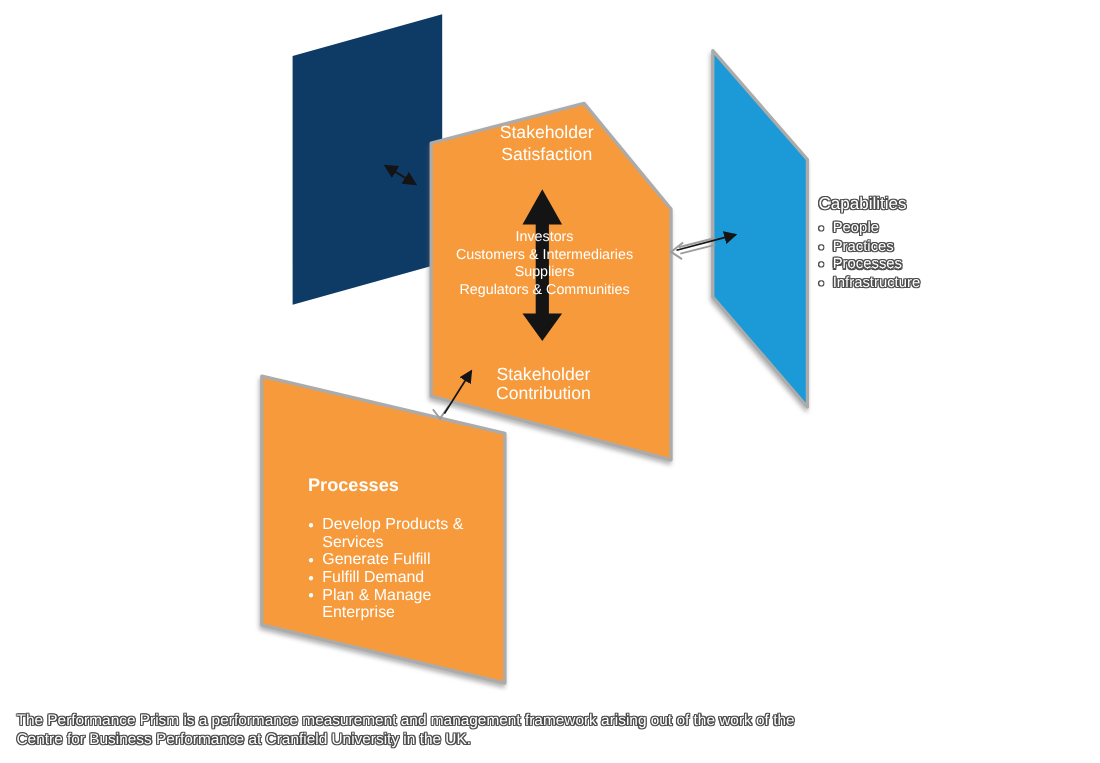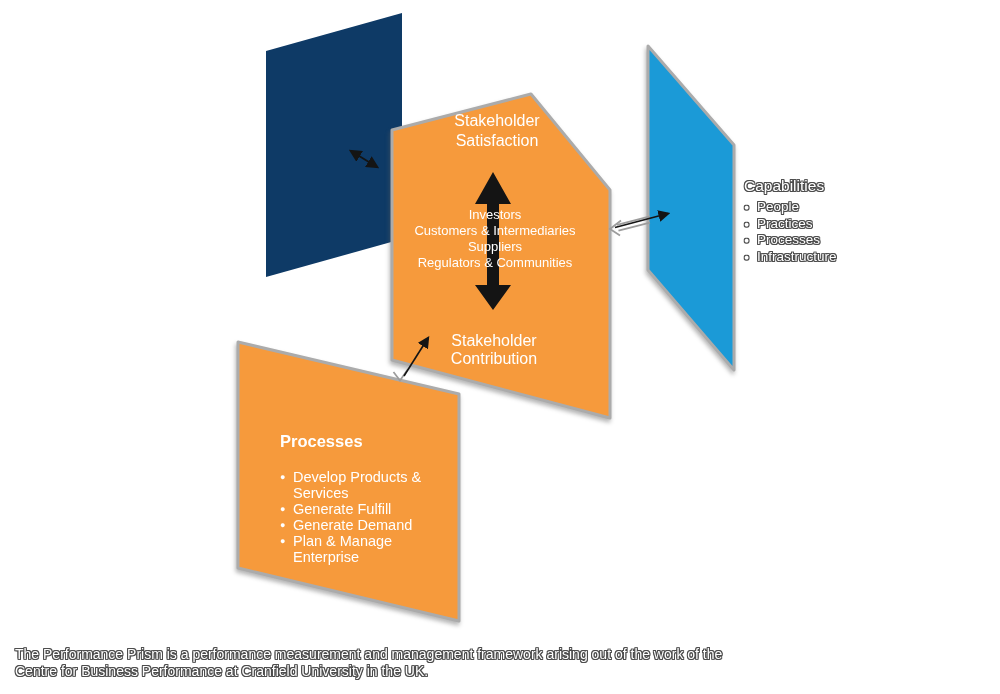--- a/index.html
+++ b/index.html
@@ -115,21 +115,21 @@
       <div class="b-row">
         <span class="dot dot-s">●</span>
         <span class="b-label">Develop Products &amp; Services</span>
       </div>
       <div class="b-row">
         <span class="dot dot-s">●</span>
         <span class="b-label">Generate Fulfill</span>
       </div>
       <div class="b-row">
         <span class="dot dot-s">●</span>
-        <span class="b-label">Generate Demand</span>
+        <span class="b-label">Fulfill Demand</span>
       </div>
       <div class="b-row">
         <span class="dot dot-s">●</span>
         <span class="b-label">Plan &amp; Manage Enterprise</span>
       </div>
     </div>
   </div>
 
   <div class="caption">
     <div class="outlined">The Performance Prism is a performance measurement and management framework arising out of the work of the</div>

